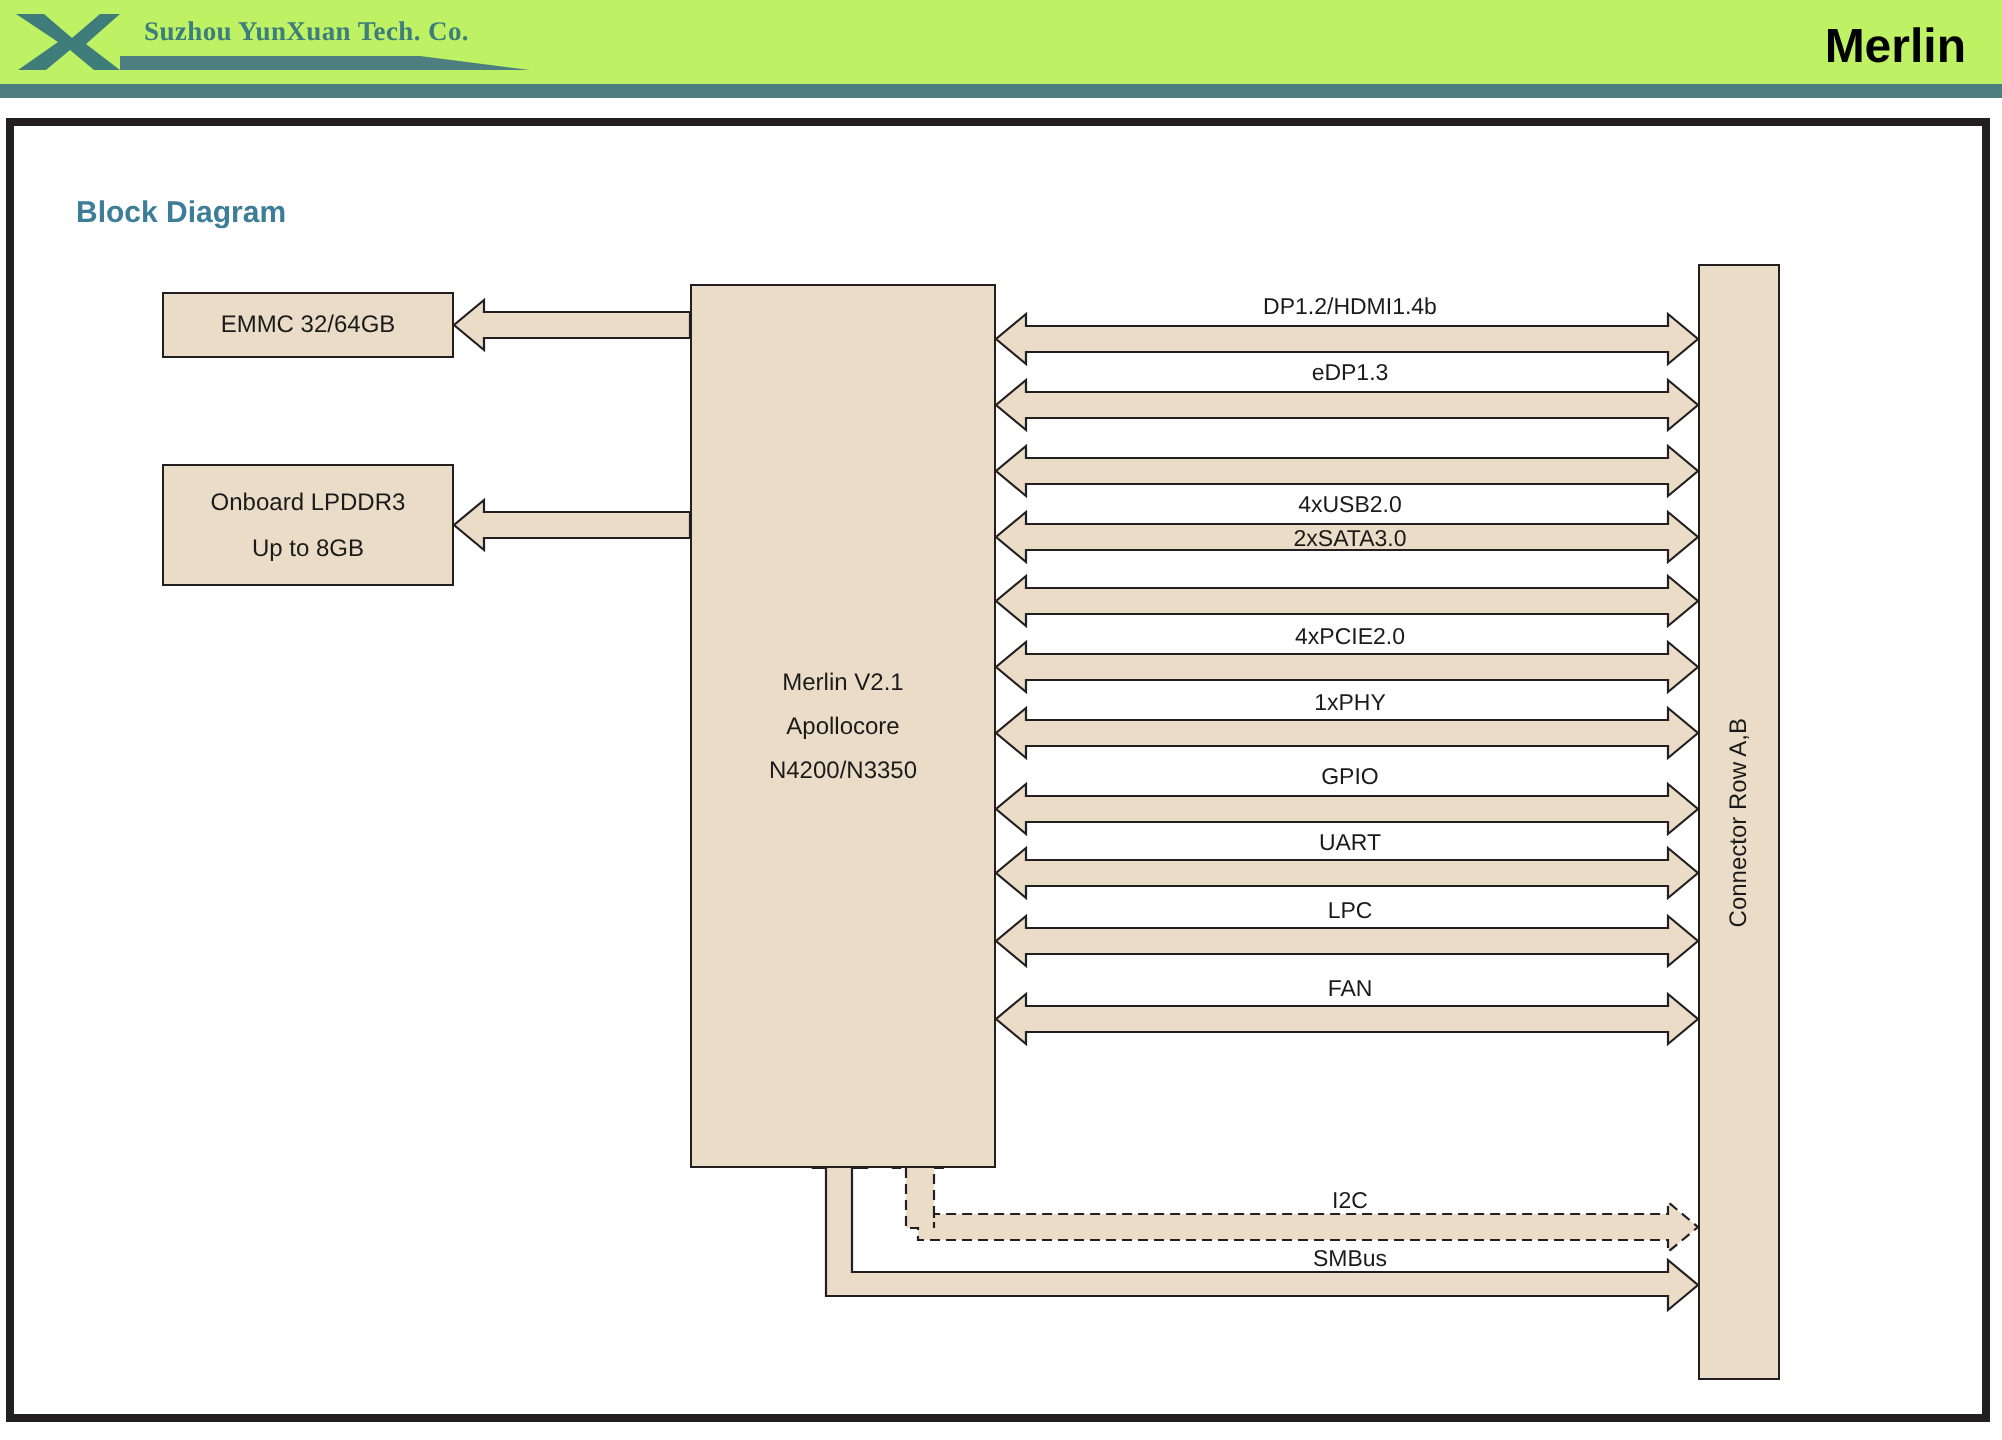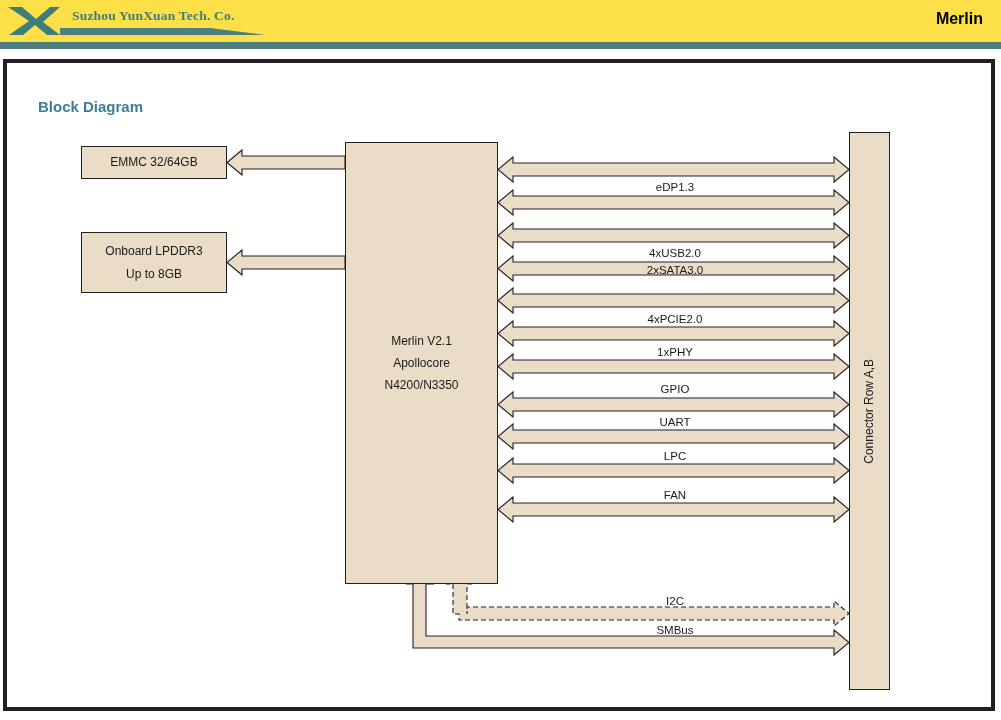--- a/index.html
+++ b/index.html
@@ -1,25 +1,25 @@
 <!DOCTYPE html>
 <html><head>
 <meta charset="utf-8">
 <style>
   html,body{margin:0;padding:0;background:#ffffff;}
   body{width:1001px;height:720px;position:relative;overflow:hidden;
        font-family:"Liberation Sans","DejaVu Sans",sans-serif;}
 
   
-  #header{position:absolute;left:0;top:0;width:1001px;height:42px;background:#fde047;}
+  #header{position:absolute;left:0;top:0;width:1001px;height:42px;background:#bef264;}
   #logo-mark{position:absolute;left:6px;top:4px;width:56px;height:34px;}
   #logo-text{position:absolute;left:72px;top:8px;font-family:"Liberation Serif","DejaVu Serif",serif;
              font-weight:bold;font-size:13.5px;color:#3d7d7b;letter-spacing:.2px;white-space:nowrap;}
   #logo-swoosh{position:absolute;left:60px;top:27px;width:205px;height:9px;}
-  #deck-title{position:absolute;right:18px;top:10px;font-size:16px;font-weight:bold;color:#000;}
+  #deck-title{position:absolute;right:18px;top:10px;font-size:24px;font-weight:bold;color:#000;}
   #teal-rule{position:absolute;left:0;top:42px;width:1001px;height:7px;background:#4e7f80;}
 
   
   #frame{position:absolute;left:3px;top:59px;width:992px;height:652px;
          border:4px solid #231f20;background:#fff;box-sizing:border-box;}
 
   #slide-title{position:absolute;left:38px;top:98px;font-size:15px;font-weight:bold;color:#3d7d97;}
 
   
   #canvas{position:absolute;left:0;top:0;width:1001px;height:720px;}
@@ -134,20 +134,21 @@
   <div class="blk" id="blk-soc">
     <div>Merlin V2.1</div>
     <div>Apollocore</div>
     <div>N4200/N3350</div>
   </div>
 
   <div class="blk" id="blk-conn">
     <div class="vtxt">Connector Row A,B</div>
   </div>
 
+  <div class="ifl" style="top:148px">DP1.2/HDMI1.4b</div>
   <div class="ifl" style="top:181px">eDP1.3</div>
   <div class="ifl" style="top:247px">4xUSB2.0</div>
   <div class="ifl" style="top:264px">2xSATA3.0</div>
   <div class="ifl" style="top:313px">4xPCIE2.0</div>
   <div class="ifl" style="top:346px">1xPHY</div>
   <div class="ifl" style="top:383px">GPIO</div>
   <div class="ifl" style="top:416px">UART</div>
   <div class="ifl" style="top:450px">LPC</div>
   <div class="ifl" style="top:489px">FAN</div>
 

